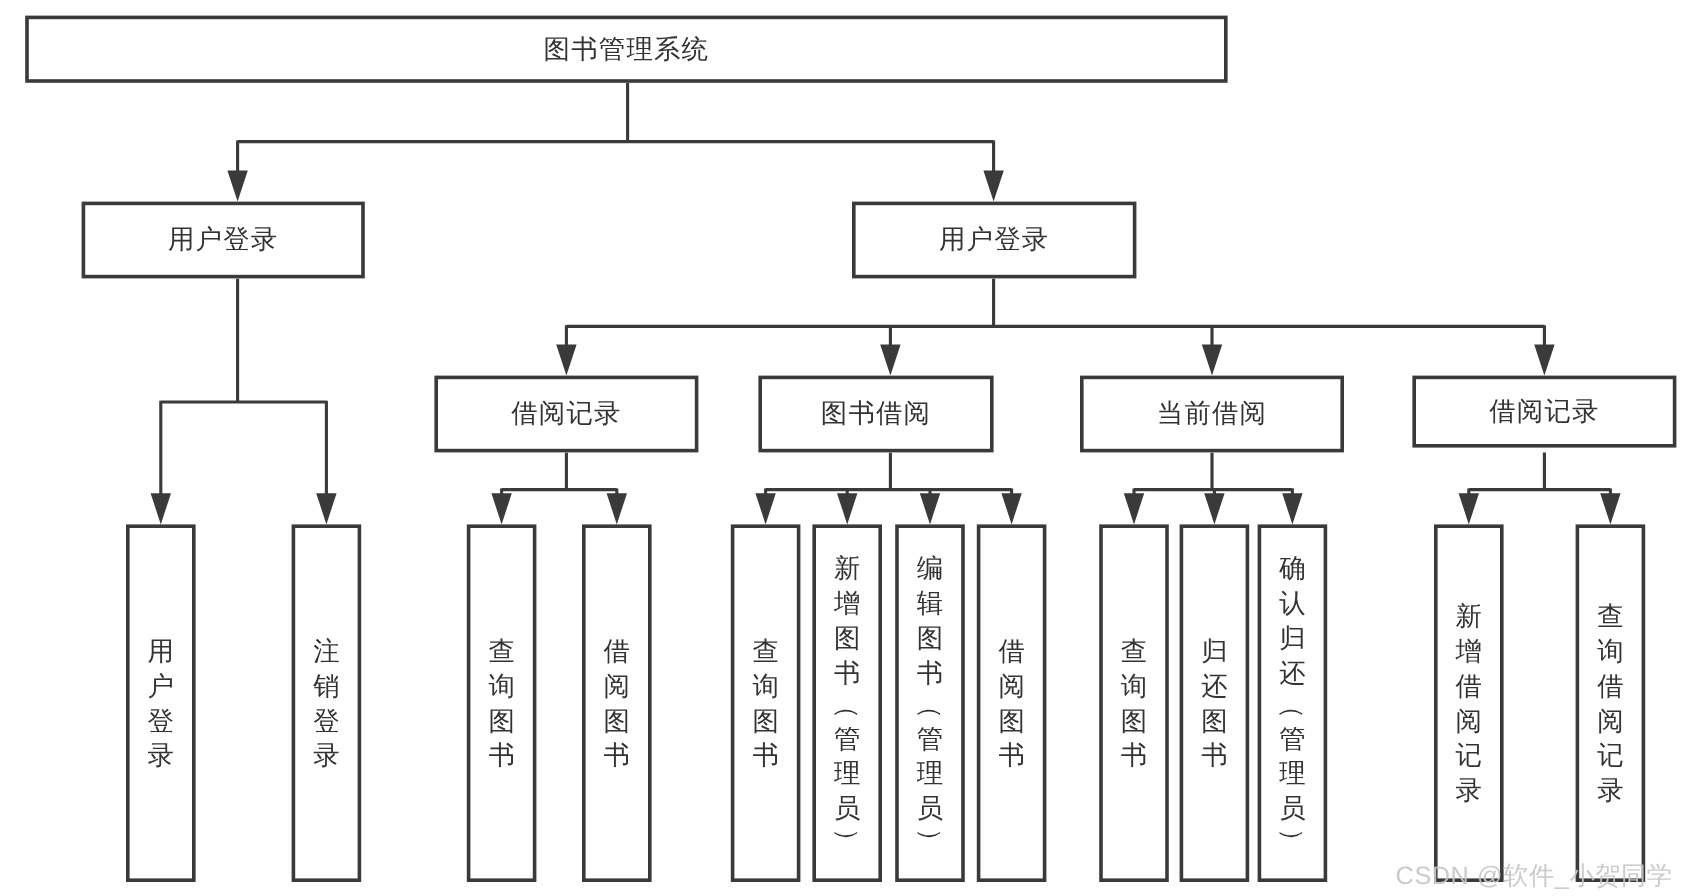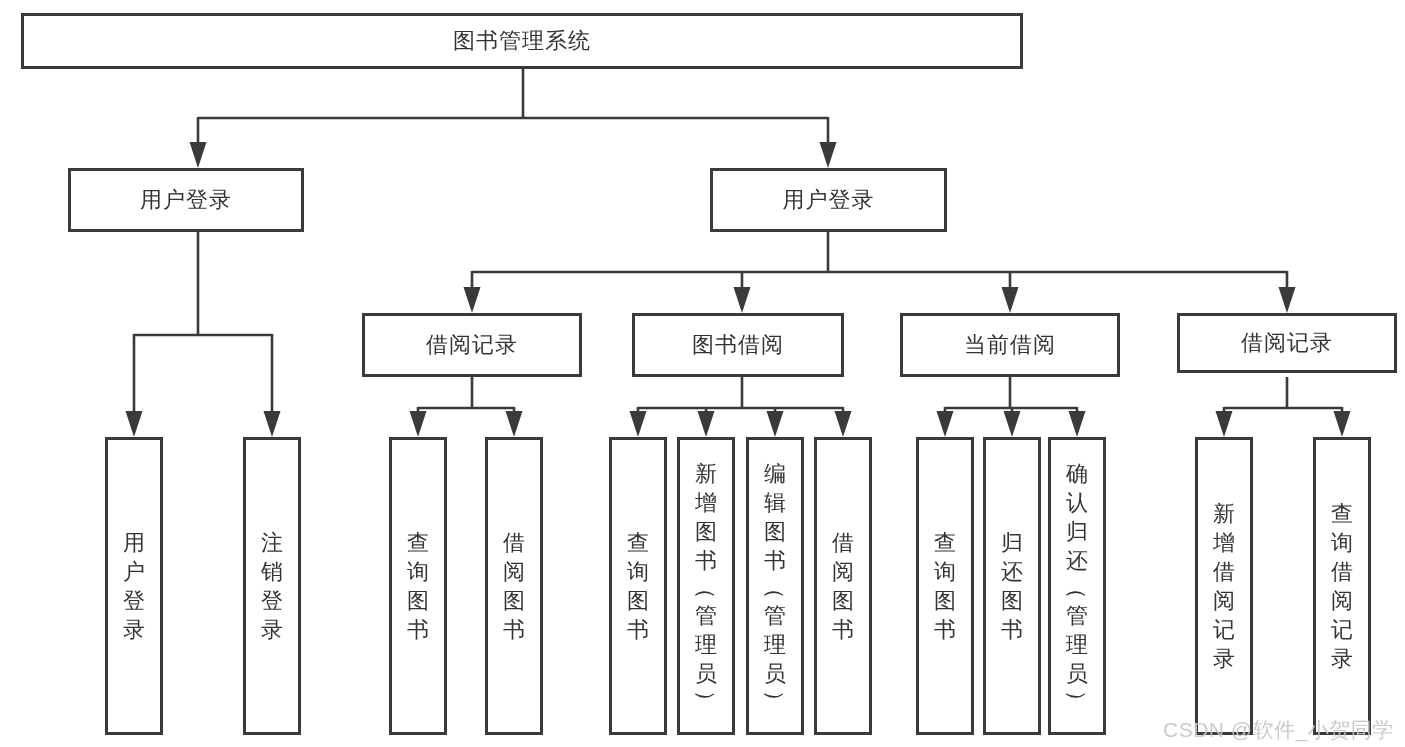--- a/index.html
+++ b/index.html
@@ -136,21 +136,21 @@
   <div class="node" style="left:68px;top:168px;width:236px;height:64px">
     <span class="lbl">用户登录</span>
   </div>
   <div class="node" style="left:710px;top:168px;width:237px;height:64px">
     <span class="lbl">用户登录</span>
   </div>
 
   <div class="node" style="left:362px;top:313px;width:220px;height:64px">
     <span class="lbl">借阅记录</span>
   </div>
-  <div class="node" style="left:632px;top:313px;width:212px;height:64px">
+  <div class="node" style="left:632px;top:313px;width:196px;height:64px">
     <span class="lbl">图书借阅</span>
   </div>
   <div class="node" style="left:900px;top:313px;width:220px;height:64px">
     <span class="lbl">当前借阅</span>
   </div>
   <div class="node" style="left:1177px;top:313px;width:220px;height:60px">
     <span class="lbl">借阅记录</span>
   </div>
 
   <div class="node" style="left:105px;top:437px;width:58px;height:298px">

